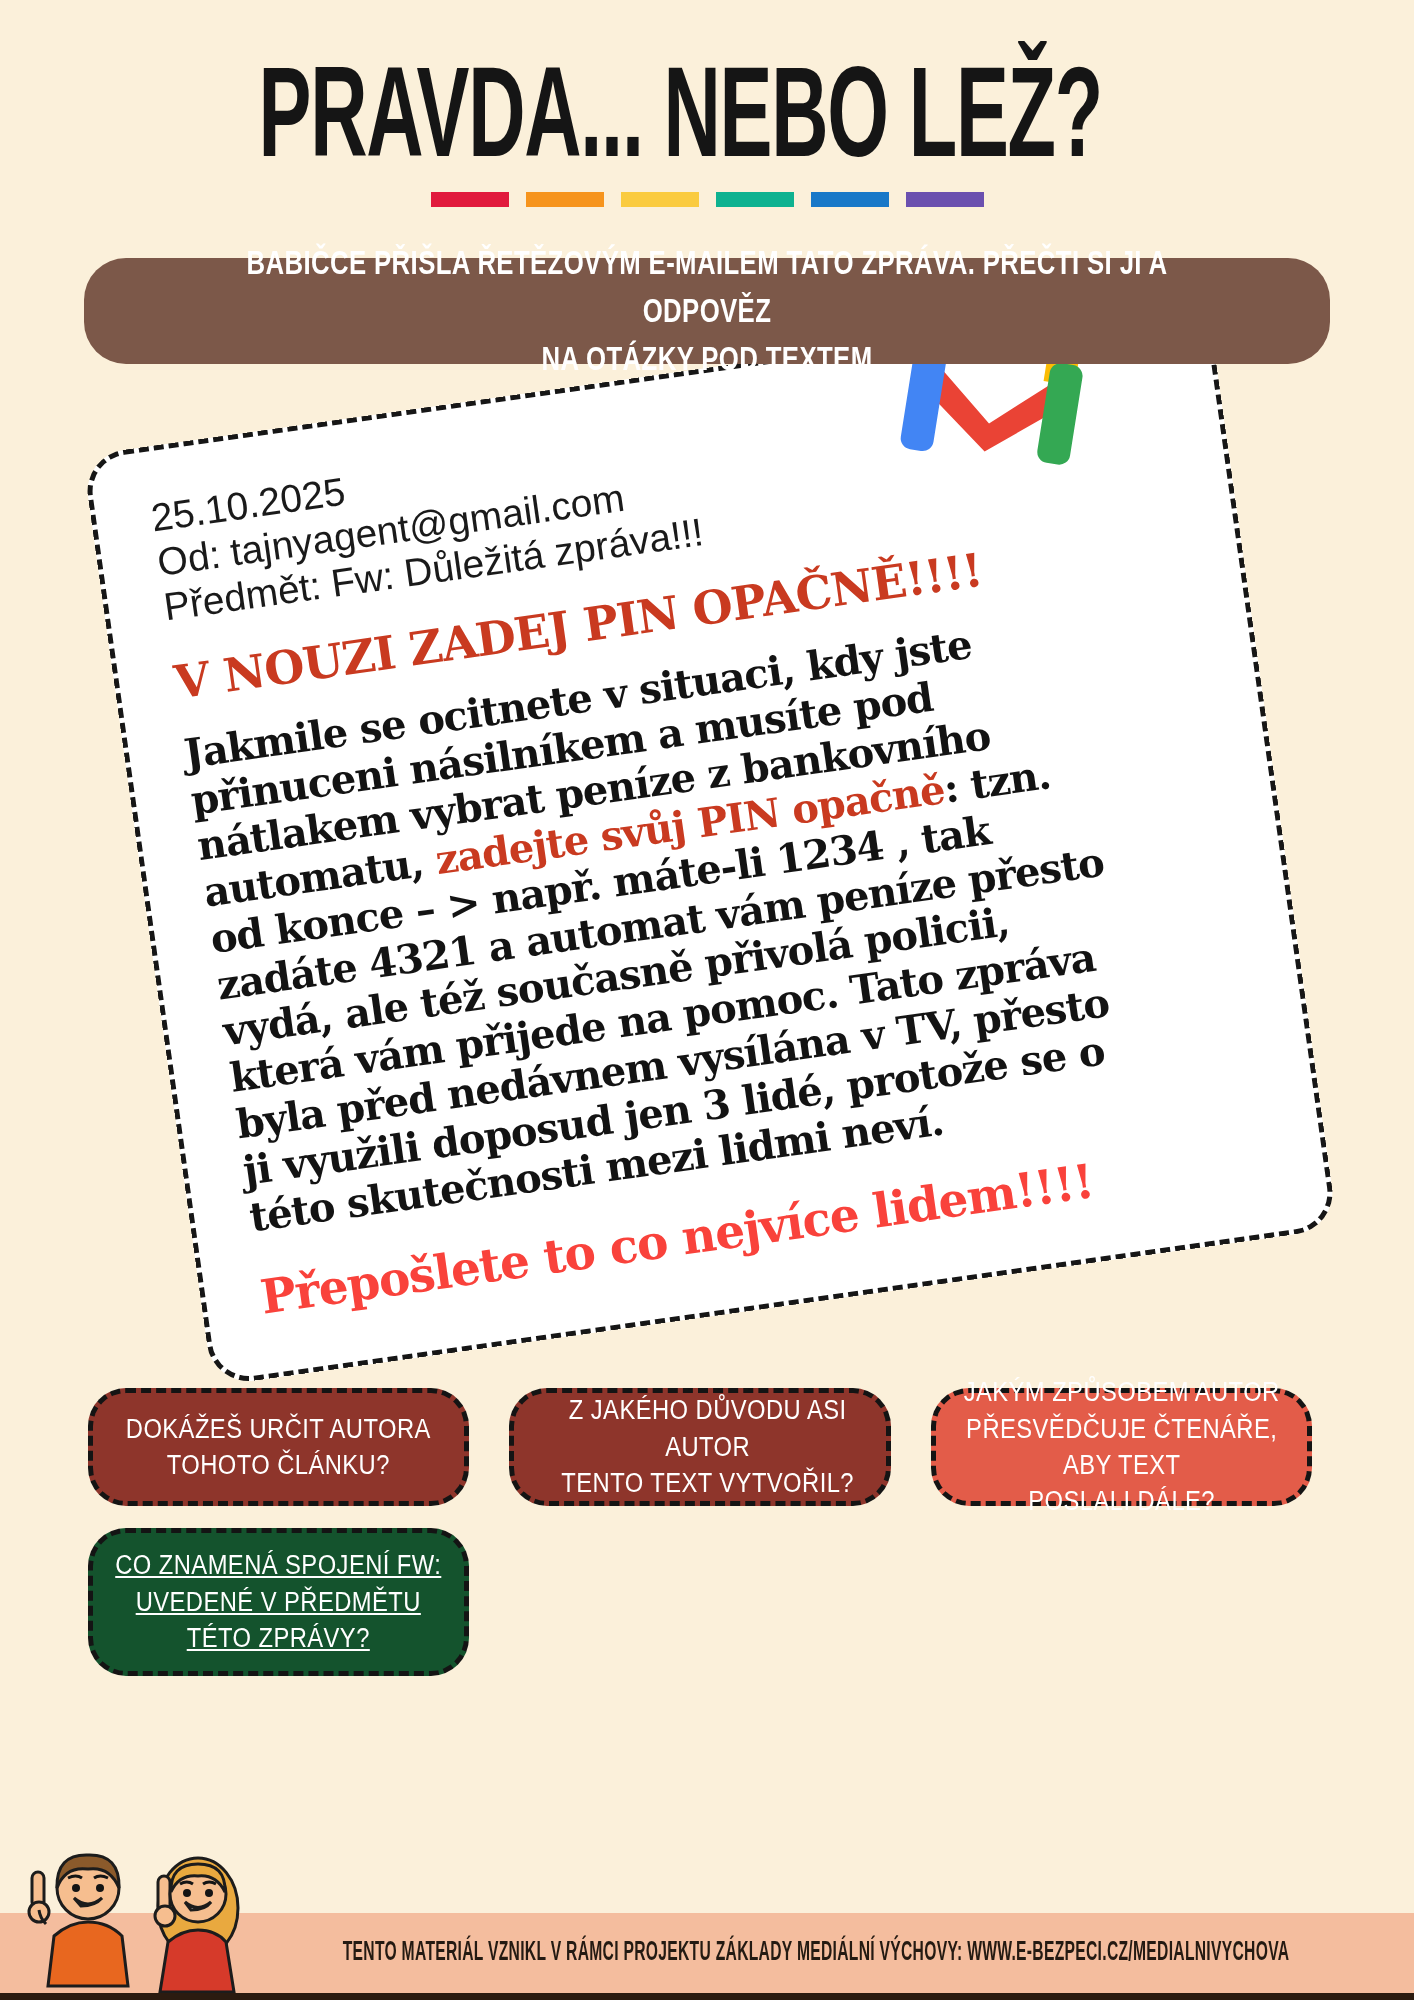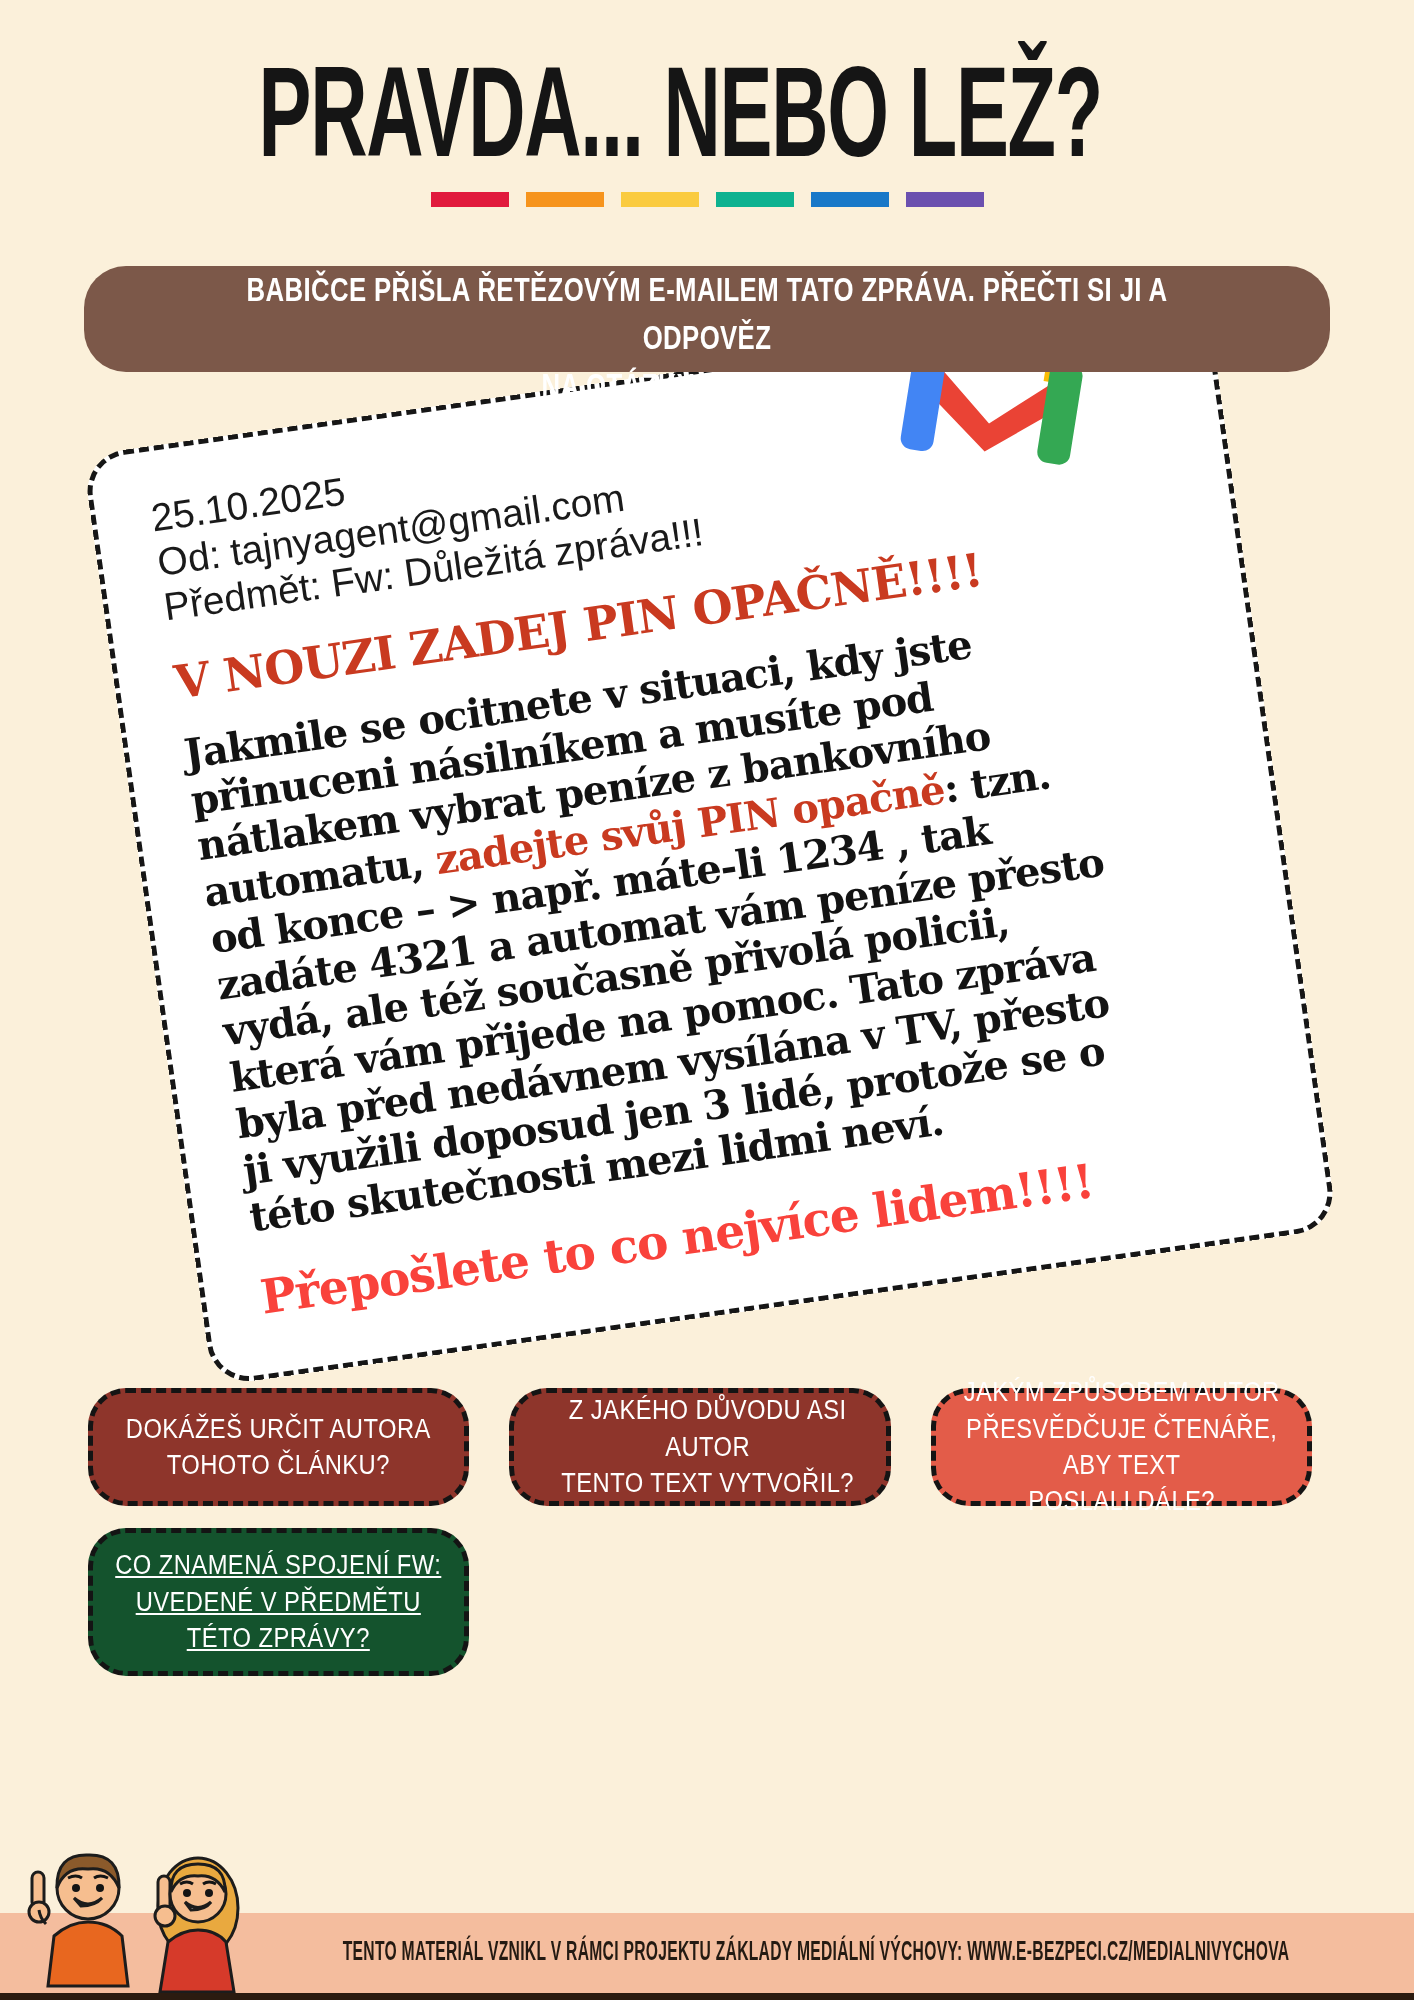--- a/index.html
+++ b/index.html
@@ -13,22 +13,22 @@
   .title{
     display:inline-block;font-size:128px;font-weight:bold;color:#151515;
     letter-spacing:-2px;transform:scaleX(0.62);transform-origin:center;
     white-space:nowrap;
   }
   
   .dashes{position:absolute;top:192px;left:0;width:100%;display:flex;justify-content:center;gap:17px;}
   .dash{width:78px;height:15px;}
   
   .banner{
-    position:absolute;left:84px;top:266px;width:1246px;height:106px;
-    background:#7C5849;border-radius:42px;display:flex;justify-content:center;
+    position:absolute;left:84px;top:258px;width:1246px;height:106px;
+    background:#7C5849;border-radius:42px;display:flex;align-items:center;justify-content:center;
     z-index:6;
   }
   .banner span{
     display:inline-block;color:#FFFFFF;font-size:33px;font-weight:bold;text-align:center;
     white-space:pre-line;line-height:1.45;transform:scaleX(0.78);letter-spacing:0.5px;
   }
   
   .gmail{position:absolute;left:893px;top:348px;width:196px;height:126px;transform:rotate(9deg);z-index:4;}
   
   .card{

